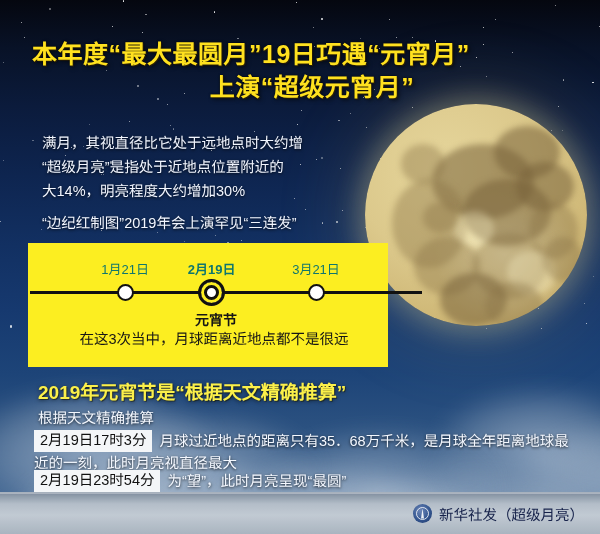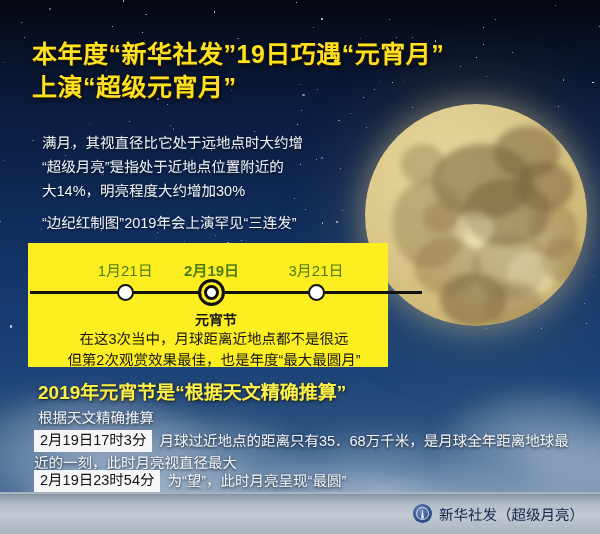--- a/index.html
+++ b/index.html
@@ -94,21 +94,21 @@
     font-weight:bold;
     font-size:25px;
     line-height:33px;
     letter-spacing:.5px;
     text-shadow:
       0 0 2px rgba(0,0,0,.85),
       1px 1px 0 rgba(60,40,0,.75),
       2px 2px 4px rgba(0,0,0,.65);
     white-space:nowrap;
   }
-  .title .l2{ display:block; }
+  .title .l2{ display:block;text-align:center; }
 
   .lede{
     position:absolute; left:42px; top:131px;
     width:320px;
     color:#f2f6ff;
     font-size:14.5px;
     line-height:24px;
     text-shadow:0 1px 3px rgba(0,0,0,.8);
   }
   .lede p{ margin:0; }
@@ -133,22 +133,22 @@
 
   .tl-line{
     position:absolute;
     left:2px; top:48px;
     width:392px; height:3px;
     background:#111;
   }
   .tl-dates{ position:absolute; left:0; top:16px; width:360px; height:22px; }
   .tl-date{
     position:absolute;
-    font-size:15px;
-    color:#4d7c0f;
+    font-size:13px;
+    color:#0f766e;
     transform:translateX(-50%);
     white-space:nowrap;
   }
   .tl-date.hl{ font-weight:bold; }
   .tl-dots{ position:absolute; left:0; top:0; width:360px; height:124px; }
   .tl-dot{
     position:absolute;
     top:41px;
     width:17px; height:17px;
     margin-left:-8.5px;
@@ -464,21 +464,21 @@
       <div class="cloud" style="left: 10px; top: 215px; width: 280px; height: 120px; background: radial-gradient(at 50% 55%, rgba(225, 233, 241, 0.55) 0%, rgba(190, 203, 216, 0.33) 45%, rgba(150, 170, 192, 0) 72%);"></div>
       <div class="cloud" style="left: 520px; top: 185px; width: 200px; height: 110px; background: radial-gradient(at 50% 55%, rgba(225, 233, 241, 0.45) 0%, rgba(190, 203, 216, 0.27) 45%, rgba(150, 170, 192, 0) 72%);"></div>
       <div class="cloud" style="left: 430px; top: 150px; width: 220px; height: 120px; background: radial-gradient(at 50% 55%, rgba(225, 233, 241, 0.5) 0%, rgba(190, 203, 216, 0.3) 45%, rgba(150, 170, 192, 0) 72%);"></div>
       <div class="cloud" style="left: 260px; top: 190px; width: 240px; height: 120px; background: radial-gradient(at 50% 55%, rgba(225, 233, 241, 0.4) 0%, rgba(190, 203, 216, 0.24) 45%, rgba(150, 170, 192, 0) 72%);"></div>
       <div class="cloud" style="left: 90px; top: 175px; width: 230px; height: 110px; background: radial-gradient(at 50% 55%, rgba(225, 233, 241, 0.42) 0%, rgba(190, 203, 216, 0.25) 45%, rgba(150, 170, 192, 0) 72%);"></div>
       <div class="cloud" style="left: -40px; top: 150px; width: 260px; height: 120px; background: radial-gradient(at 50% 55%, rgba(225, 233, 241, 0.55) 0%, rgba(190, 203, 216, 0.33) 45%, rgba(150, 170, 192, 0) 72%);"></div>
     <div class="cloudbar"></div>
   </div>
 
   <div class="title">
-    <span class="l1">本年度“新华社发”19日巧遇“元宵月”</span>
+    <span class="l1">本年度“最大最圆月”19日巧遇“元宵月”</span>
     <span class="l2">上演“超级元宵月”</span>
   </div>
 
   <div class="lede">
     <p>满月，其视直径比它处于远地点时大约增</p>
     <p>“超级月亮”是指处于近地点位置附近的</p>
     <p>大14%，明亮程度大约增加30%</p>
   </div>
   <div class="lede2">“边纪红制图”2019年会上演罕见“三连发”</div>
 
@@ -490,21 +490,20 @@
         <div class="tl-date" style="left: 80%;">3月21日</div>
       </div>
     <div class="tl-dots" id="tl-dots">
         <div class="tl-dot" style="left: 27%;"></div>
         <div class="tl-dot big" style="left: 51%;"></div>
         <div class="tl-dot" style="left: 80%;"></div>
       </div>
     <div class="tl-caption">元宵节</div>
     <div class="panel-note">
       <div>在这3次当中，月球距离近地点都不是很远</div>
-      <div>但第2次观赏效果最佳，也是年度“最大最圆月”</div>
     </div>
   </div>
 
   <div class="sub-head">2019年元宵节是“根据天文精确推算”</div>
   <div class="sub-note">根据天文精确推算</div>
 
   <div class="fact fact1">
     <span class="badge">2月19日17时3分</span><span class="txt">月球过近地点的距离只有35．68万千米，是月球全年距离地球最近的一刻，此时月亮视直径最大</span>
   </div>
 

